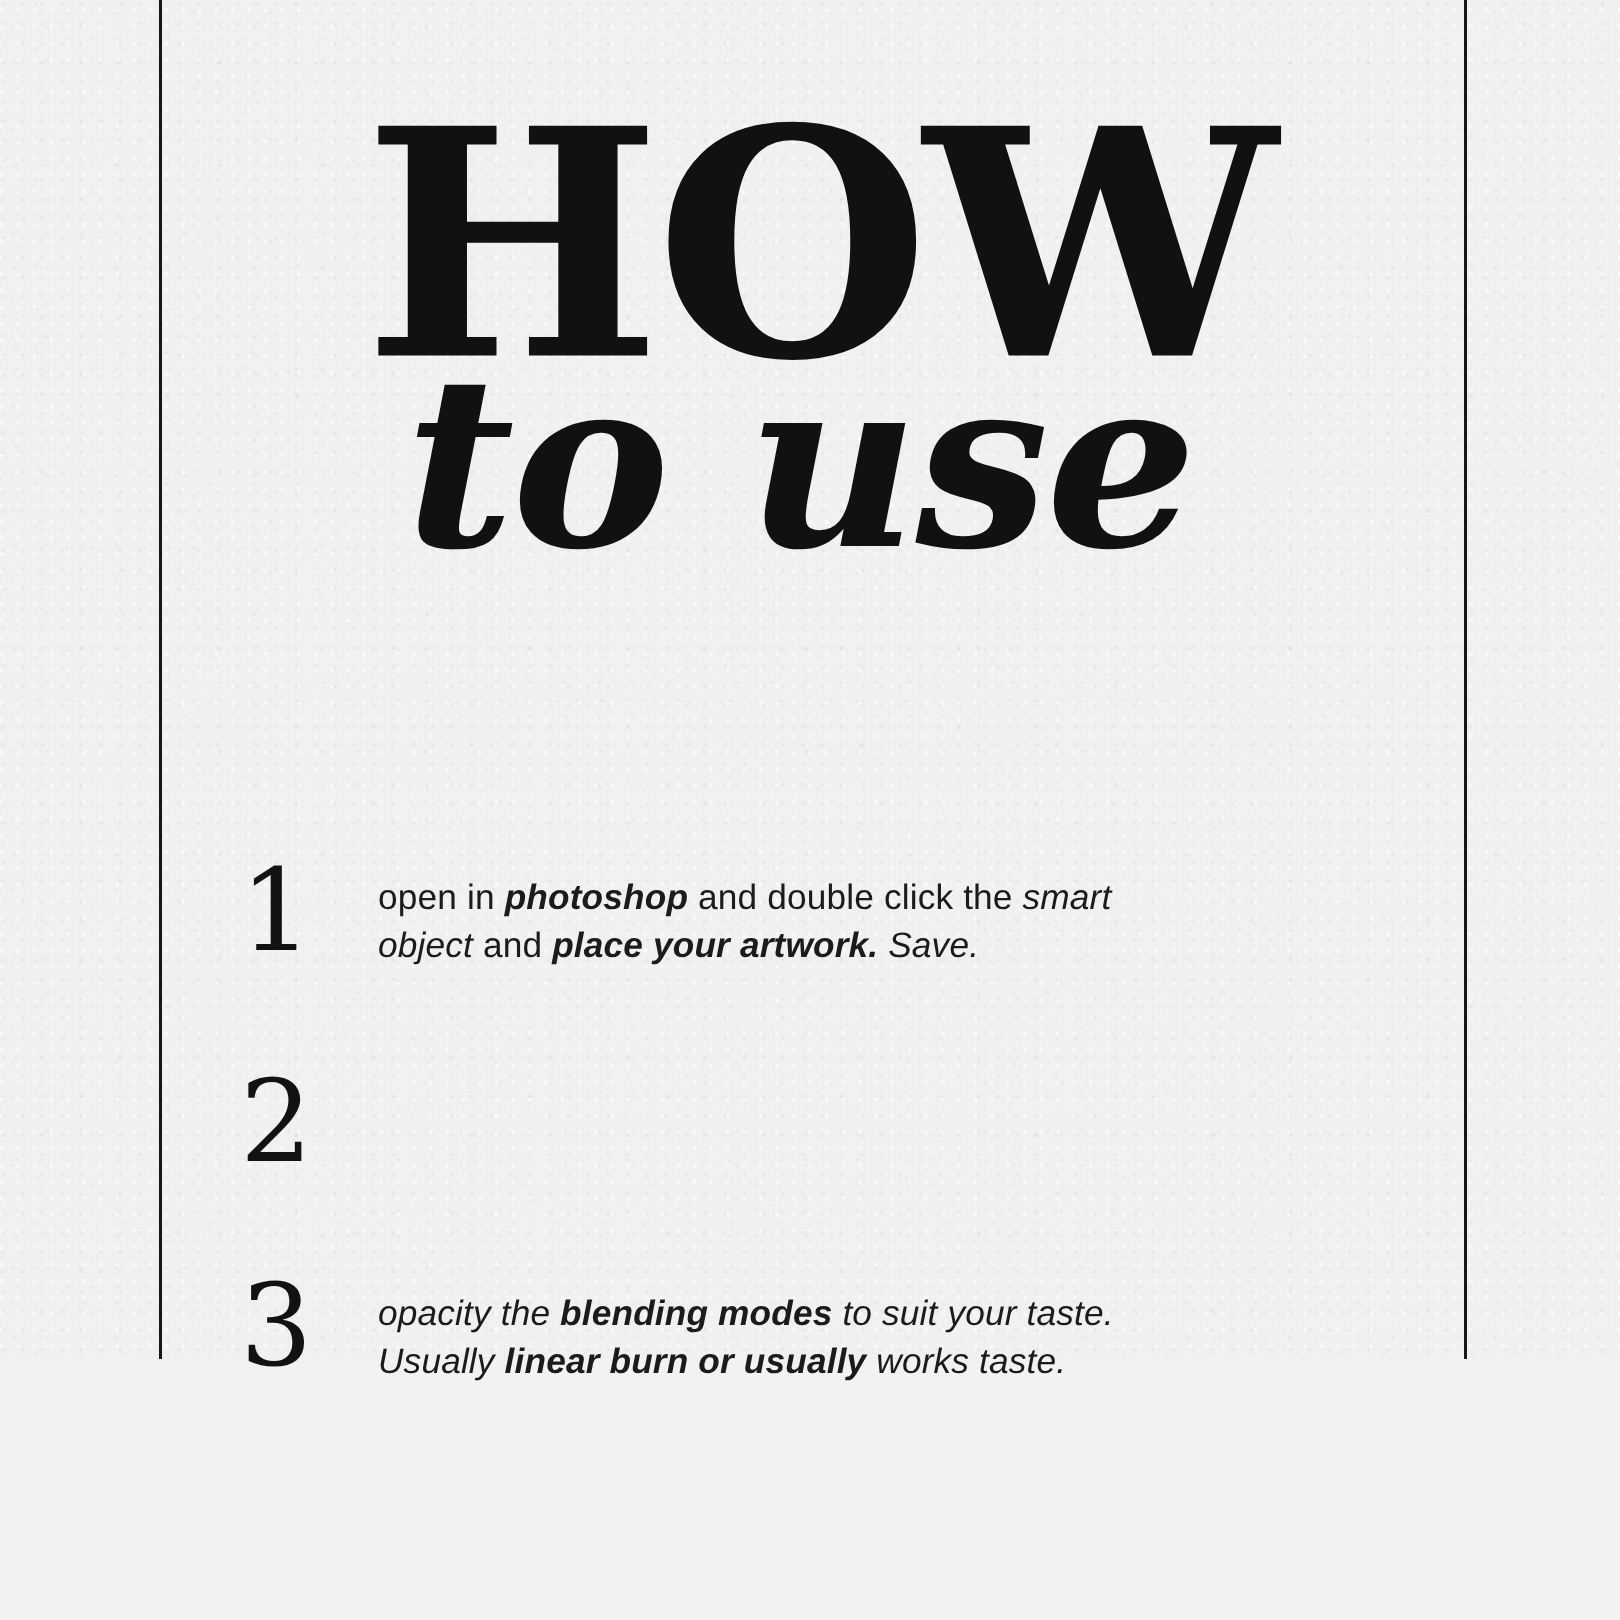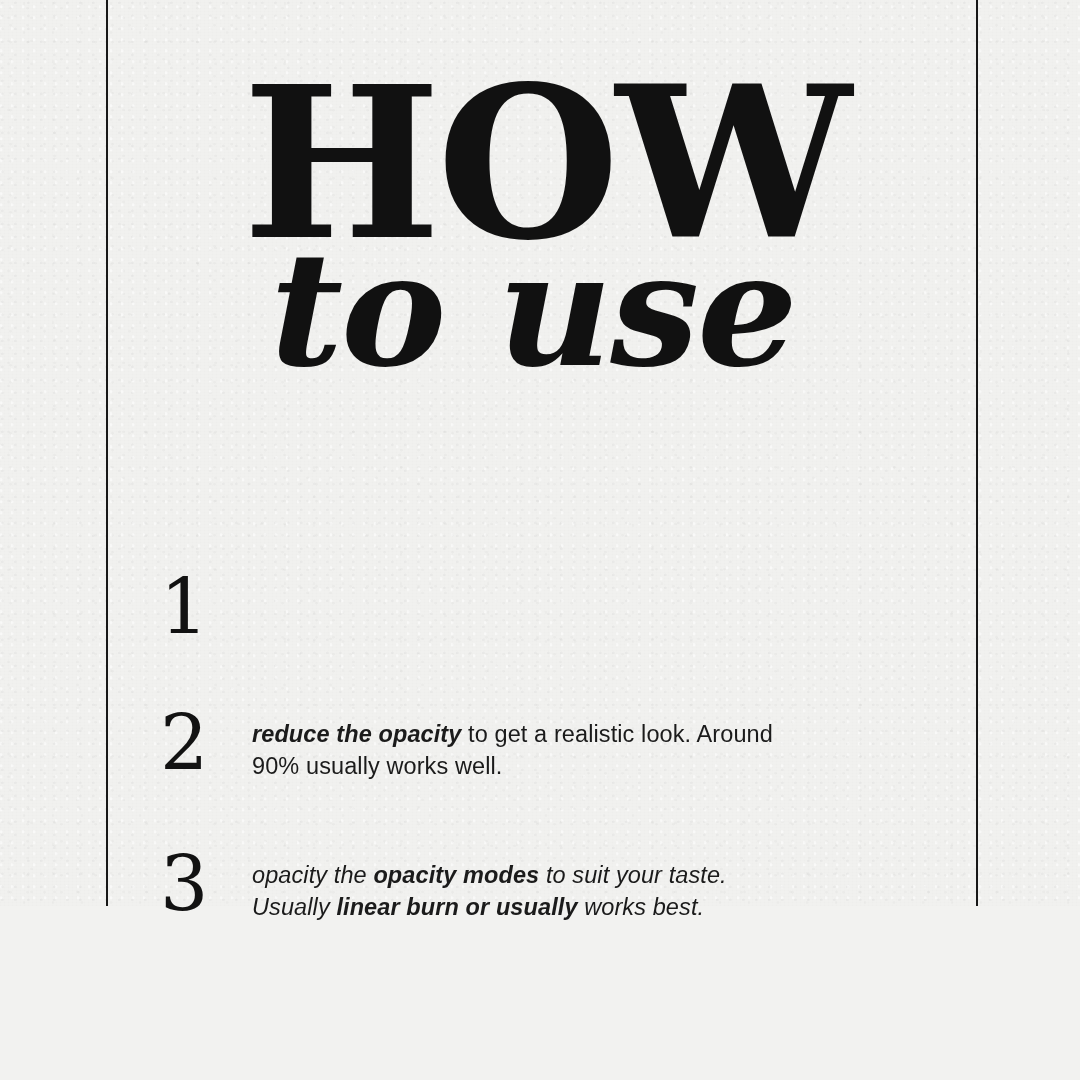--- a/index.html
+++ b/index.html
@@ -122,30 +122,30 @@
 
   <div class="title-block">
     <div class="title-top">HOW</div>
     <div class="title-bottom">to use</div>
   </div>
 
   <div class="steps">
 
     <div class="step">
       <div class="step-num">1</div>
+      <div class="step-text">
+        <span>open in </span><b>photoshop</b><span> and double click the </span><i>smart object</i><span> and </span><b>place your artwork.</b><i> Save.</i>
+      </div>
     </div>
 
     <div class="step">
       <div class="step-num">2</div>
-      <div class="step-text">
-        <b>reduce the opacity</b><span> to get a realistic look. Around 90% usually works well.</span>
-      </div>
     </div>
 
     <div class="step">
       <div class="step-num">3</div>
       <div class="step-text">
-        <i>opacity the </i><b>opacity modes</b><i> to suit your taste. Usually </i><b>linear burn or usually</b><i> works best.</i>
+        <i>opacity the </i><b>blending modes</b><i> to suit your taste. Usually </i><b>linear burn or usually</b><i> works taste.</i>
       </div>
     </div>
 
   </div>
 </div>
 
 </body></html>

